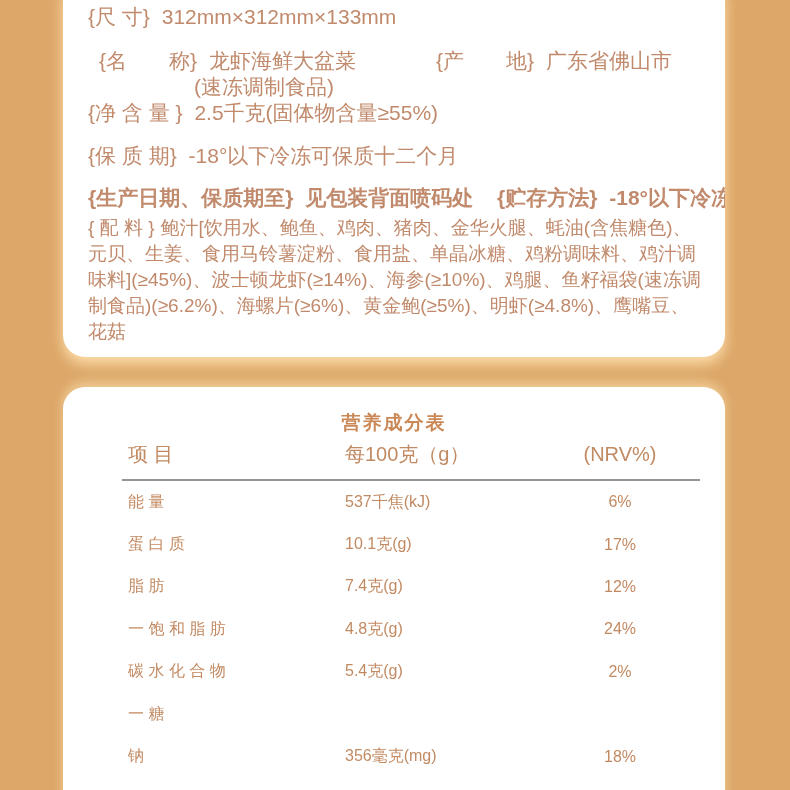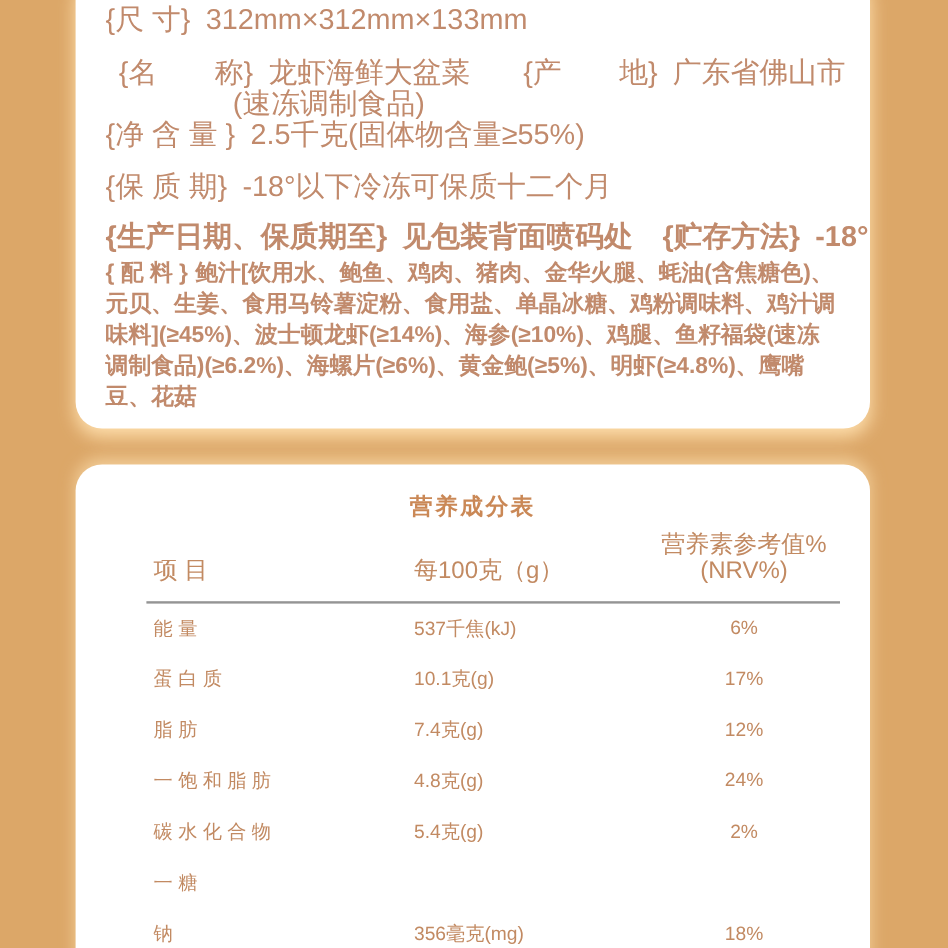--- a/index.html
+++ b/index.html
@@ -18,34 +18,33 @@
     padding:30px 24px 0 25px;
     box-shadow:0 7px 14px rgba(255,224,175,0.95);
     overflow:hidden;
   }
   .card-bottom{
     top:387px;height:440px;
     padding:16px 0 0 0;
     box-shadow:0 -5px 12px rgba(255,228,182,0.6);
     overflow:hidden;
   }
-  .row{font-size:24px;line-height:26px;white-space:nowrap;}
+  .row{font-size:21px;line-height:26px;white-space:nowrap;}
   .r-size{margin-bottom:18px;}
   .name-row{display:flex;margin-bottom:0;}
   .name-col{flex:0 0 337px;margin-left:11px;}
   .name-sub{padding-left:95px;}
   .r-net{margin-bottom:17px;}
   .r-shelf{margin-bottom:16px;}
   .r-date{margin-bottom:4px;font-weight:bold;}
   .pair2{margin-left:18px;}
   .lbl{margin-right:6px;}
   .ingredients{
     font-size:19px;line-height:26px;white-space:normal;
     word-break:break-all;
-    font-weight:bold;
   }
   
   .nut-title{
     margin:0;text-align:center;
     font-size:19px;line-height:40px;font-weight:700;
     color:#ca8856;letter-spacing:2px;
   }
   .ntable{width:578px;margin-left:59px;color:#c28a62;}
   .thead{
     display:grid;grid-template-columns:223px 195px 160px;
@@ -114,21 +113,20 @@
   <section class="card card-bottom">
 
     <h2 class="nut-title">营养成分表</h2>
 
     <div class="ntable">
 
       <div class="thead">
         <div class="c1">项 目</div>
         <div class="c2">每100克（g）</div>
         <div class="c3">
-          <div>营养素参考值%</div>
           <div>(NRV%)</div>
         </div>
       </div>
 
       <div class="divider"></div>
 
       <div class="trow">
         <div class="c1">能 量</div>
         <div class="c2">537千焦(kJ)</div>
         <div class="c3">6%</div>

